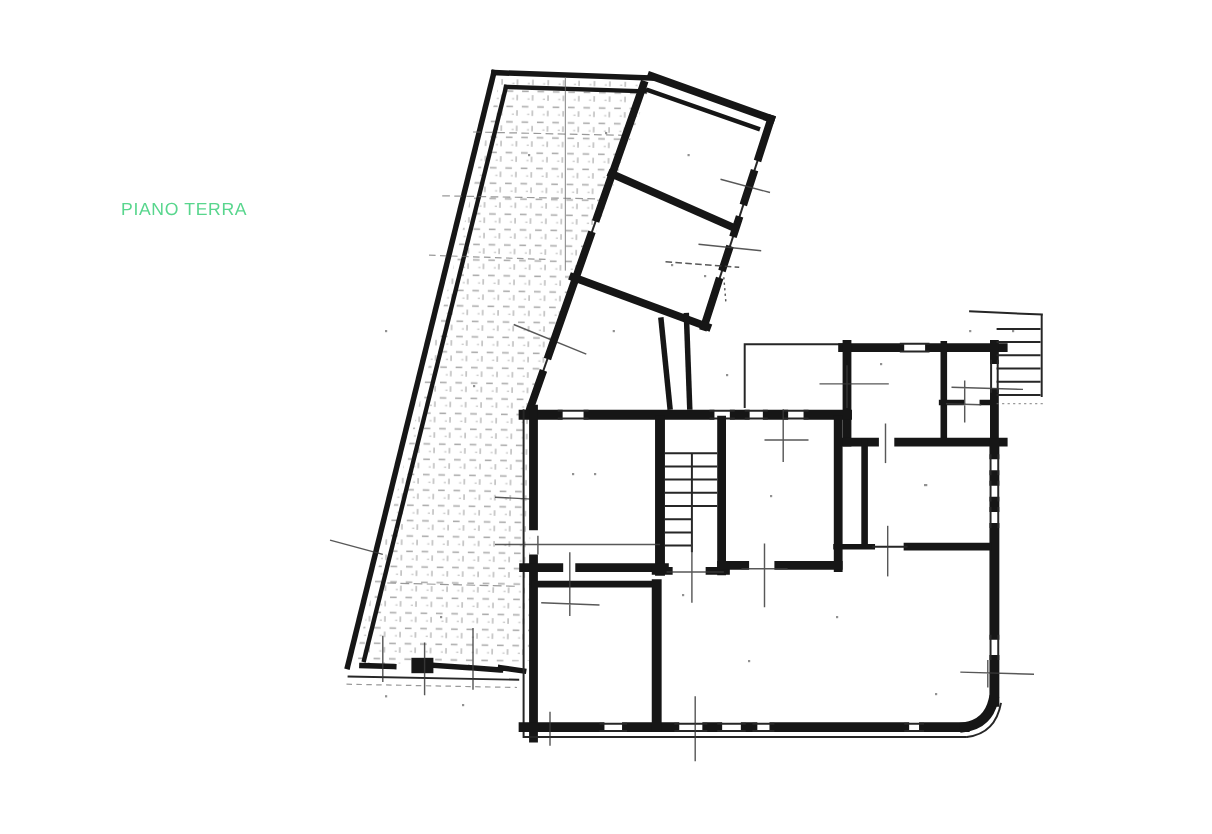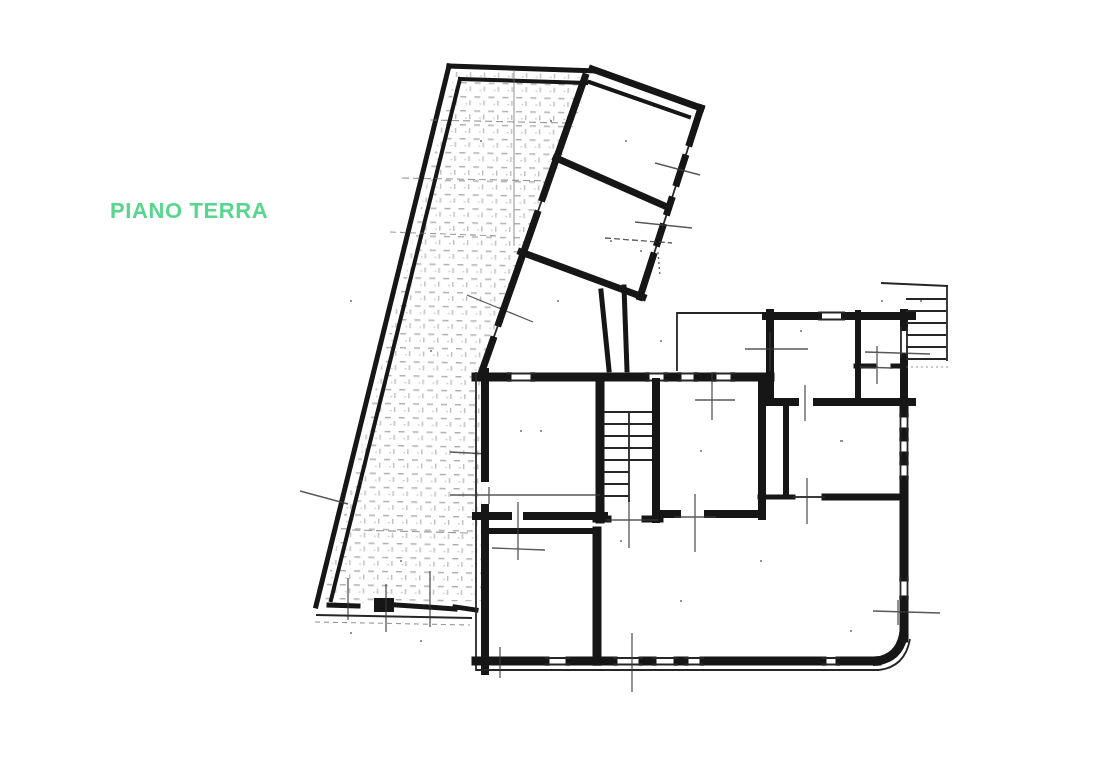--- a/index.html
+++ b/index.html
@@ -1,21 +1,21 @@
 <!DOCTYPE html>
 <html><head>
 <meta charset="utf-8">
 <style>
   html,body{margin:0;padding:0;background:#ffffff;}
   body{width:1102px;height:758px;position:relative;overflow:hidden;
        font-family:"Liberation Sans", sans-serif;}
   .stage{position:absolute;inset:0;width:1102px;height:758px;}
   .plan-title{
-    position:absolute;left:110px;top:198px;
-    font-size:22px;font-weight:700;letter-spacing:0.6px;
+    position:absolute;left:110px;top:182px;
+    font-size:16px;font-weight:400;letter-spacing:0.6px;
     user-select:none;white-space:nowrap;
   }
   svg{position:absolute;left:0;top:0;}
   .wall{stroke:#161616;fill:none;stroke-linecap:square;}
   .thin{stroke:#262626;fill:none;stroke-width:1.8;stroke-linecap:butt;}
   .dim{stroke:#3b3b3b;fill:none;stroke-width:1.3;opacity:.85;}
   .faint{stroke:#6d6d6d;fill:none;stroke-width:1.1;opacity:.7;}
 </style>
 </head>
 <body style="background: rgb(255, 255, 255);">

